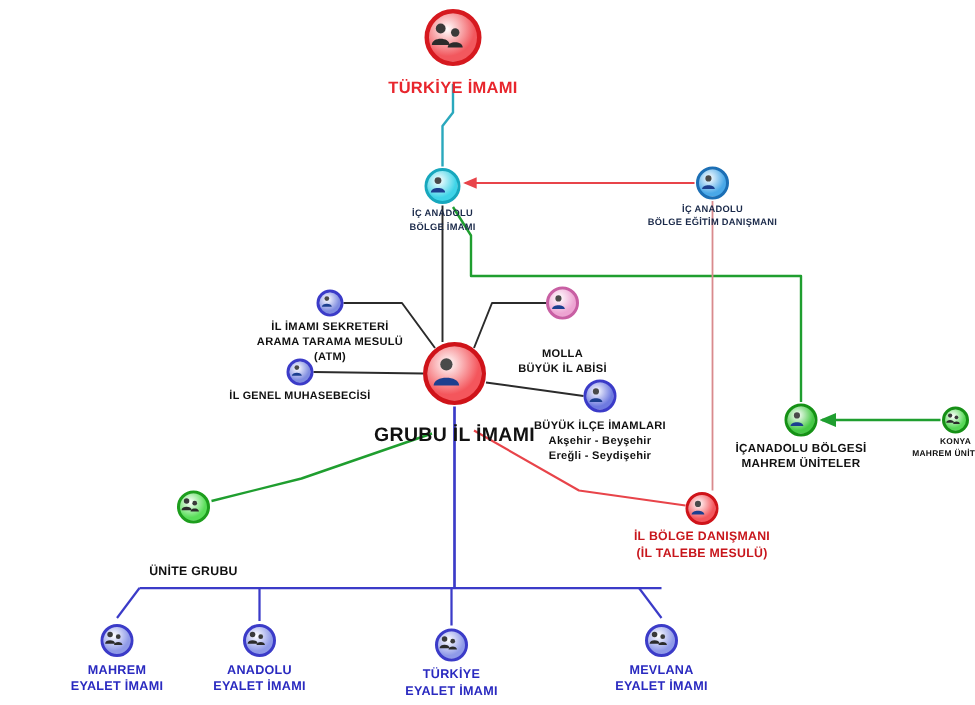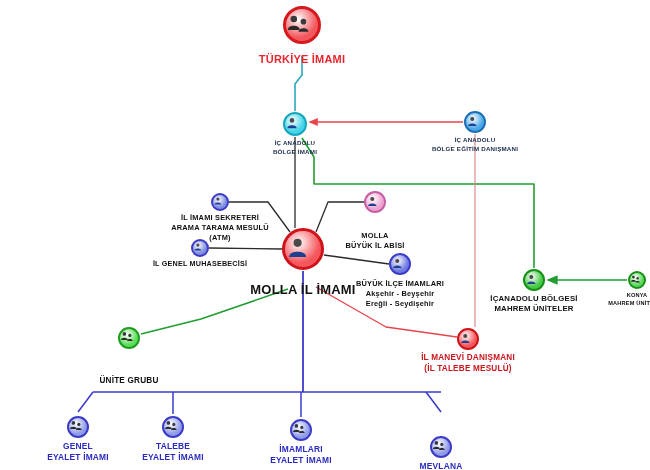--- a/index.html
+++ b/index.html
@@ -125,21 +125,21 @@
         </div>
         <div class="label" style="top: 20px; font-size: 7.2px; color: rgb(16, 16, 16); line-height: 9.6px;"><span>İL GENEL MUHASEBECİSİ</span></div>
       </div>
       <div class="node" style="left: 287px; top: 249px;">
         <div class="bubble" style="width: 42px; height: 42px; background: radial-gradient(circle at 38% 32%, rgb(255, 255, 255) 0%, rgb(244, 86, 92) 62%, rgb(244, 86, 92) 100%); border: 3px solid rgb(207, 19, 25);">
           <span class="glyph"><svg viewBox="0 0 16 16" width="70%" height="70%">
               <circle cx="8" cy="5" r="2.6" fill="#4a4a4a"></circle>
               <path d="M2.6 14 C2.6 9.6 13.4 9.6 13.4 14 Z" fill="#1c3f8f"></path>
             </svg></span>
         </div>
-        <div class="label" style="top: 54px; font-size: 13px; color: rgb(17, 17, 17); line-height: 15.4px;"><span>MOLLA İL İMAMI</span></div>
+        <div class="label" style="top: 54px; font-size: 13px; color: rgb(17, 17, 17); line-height: 15.4px;"><span>GRUBU İL İMAMI</span></div>
       </div>
       <div class="node" style="left: 384px; top: 264px;">
         <div class="bubble" style="width: 22px; height: 22px; background: radial-gradient(circle at 38% 32%, rgb(255, 255, 255) 0%, rgb(110, 122, 224) 62%, rgb(110, 122, 224) 100%); border: 2px solid rgb(59, 59, 200);">
           <span class="glyph"><svg viewBox="0 0 16 16" width="70%" height="70%">
               <circle cx="8" cy="5" r="2.6" fill="#4a4a4a"></circle>
               <path d="M2.6 14 C2.6 9.6 13.4 9.6 13.4 14 Z" fill="#1c3f8f"></path>
             </svg></span>
         </div>
         <div class="label" style="top: 26px; font-size: 7.4px; color: rgb(16, 16, 16); line-height: 9.8px;"><span>BÜYÜK İLÇE İMAMLARI</span><span class="l2">Akşehir - Beyşehir</span><span class="sub">Ereğli - Seydişehir</span></div>
       </div>
@@ -174,56 +174,56 @@
         </div>
         <div class="label" style="top: 25px; font-size: 8.2px; color: rgb(16, 16, 16); line-height: 10.6px; margin-top: 24px;"><span>ÜNİTE GRUBU</span></div>
       </div>
       <div class="node" style="left: 452px; top: 339px;">
         <div class="bubble" style="width: 22px; height: 22px; background: radial-gradient(circle at 38% 32%, rgb(255, 255, 255) 0%, rgb(244, 86, 92) 62%, rgb(244, 86, 92) 100%); border: 2px solid rgb(207, 19, 25);">
           <span class="glyph"><svg viewBox="0 0 16 16" width="70%" height="70%">
               <circle cx="8" cy="5" r="2.6" fill="#4a4a4a"></circle>
               <path d="M2.6 14 C2.6 9.6 13.4 9.6 13.4 14 Z" fill="#1c3f8f"></path>
             </svg></span>
         </div>
-        <div class="label" style="top: 25px; font-size: 8.2px; color: rgb(200, 22, 28); line-height: 10.6px;"><span>İL MANEVİ DANIŞMANI</span><span class="l2">(İL TALEBE MESULÜ)</span></div>
+        <div class="label" style="top: 25px; font-size: 8.2px; color: rgb(200, 22, 28); line-height: 10.6px;"><span>İL BÖLGE DANIŞMANI</span><span class="l2">(İL TALEBE MESULÜ)</span></div>
       </div>
       <div class="node" style="left: 62px; top: 427px;">
         <div class="bubble" style="width: 22px; height: 22px; background: radial-gradient(circle at 38% 32%, rgb(255, 255, 255) 0%, rgb(143, 154, 232) 62%, rgb(143, 154, 232) 100%); border: 2px solid rgb(59, 59, 200);">
           <span class="glyph"><svg viewBox="0 0 16 16" width="78%" height="78%">
               <circle cx="5" cy="4.5" r="2.1" fill="#3a3a3a"></circle>
               <path d="M1.2 11.5 C1.2 8 8.8 8 8.8 11.5 Z" fill="#2b2b2b"></path>
               <circle cx="11.2" cy="6.2" r="1.8" fill="#3a3a3a"></circle>
               <path d="M8 12.6 C8 9.6 14.4 9.6 14.4 12.6 Z" fill="#2b2b2b"></path>
             </svg></span>
         </div>
-        <div class="label" style="top: 25px; font-size: 8.4px; color: rgb(42, 42, 192); line-height: 10.8px;"><span>GENEL</span><span class="l2">EYALET İMAMI</span></div>
+        <div class="label" style="top: 25px; font-size: 8.4px; color: rgb(42, 42, 192); line-height: 10.8px;"><span>MAHREM</span><span class="l2">EYALET İMAMI</span></div>
       </div>
       <div class="node" style="left: 157px; top: 427px;">
         <div class="bubble" style="width: 22px; height: 22px; background: radial-gradient(circle at 38% 32%, rgb(255, 255, 255) 0%, rgb(143, 154, 232) 62%, rgb(143, 154, 232) 100%); border: 2px solid rgb(59, 59, 200);">
           <span class="glyph"><svg viewBox="0 0 16 16" width="78%" height="78%">
               <circle cx="5" cy="4.5" r="2.1" fill="#3a3a3a"></circle>
               <path d="M1.2 11.5 C1.2 8 8.8 8 8.8 11.5 Z" fill="#2b2b2b"></path>
               <circle cx="11.2" cy="6.2" r="1.8" fill="#3a3a3a"></circle>
               <path d="M8 12.6 C8 9.6 14.4 9.6 14.4 12.6 Z" fill="#2b2b2b"></path>
             </svg></span>
         </div>
-        <div class="label" style="top: 25px; font-size: 8.4px; color: rgb(42, 42, 192); line-height: 10.8px;"><span>TALEBE</span><span class="l2">EYALET İMAMI</span></div>
+        <div class="label" style="top: 25px; font-size: 8.4px; color: rgb(42, 42, 192); line-height: 10.8px;"><span>ANADOLU</span><span class="l2">EYALET İMAMI</span></div>
       </div>
       <div class="node" style="left: 285px; top: 430px;">
         <div class="bubble" style="width: 22px; height: 22px; background: radial-gradient(circle at 38% 32%, rgb(255, 255, 255) 0%, rgb(143, 154, 232) 62%, rgb(143, 154, 232) 100%); border: 2px solid rgb(59, 59, 200);">
           <span class="glyph"><svg viewBox="0 0 16 16" width="78%" height="78%">
               <circle cx="5" cy="4.5" r="2.1" fill="#3a3a3a"></circle>
               <path d="M1.2 11.5 C1.2 8 8.8 8 8.8 11.5 Z" fill="#2b2b2b"></path>
               <circle cx="11.2" cy="6.2" r="1.8" fill="#3a3a3a"></circle>
               <path d="M8 12.6 C8 9.6 14.4 9.6 14.4 12.6 Z" fill="#2b2b2b"></path>
             </svg></span>
         </div>
-        <div class="label" style="top: 25px; font-size: 8.4px; color: rgb(42, 42, 192); line-height: 10.8px;"><span>İMAMLARI</span><span class="l2">EYALET İMAMI</span></div>
-      </div>
-      <div class="node" style="left: 425px; top: 427px; margin-top: 20px;">
+        <div class="label" style="top: 25px; font-size: 8.4px; color: rgb(42, 42, 192); line-height: 10.8px;"><span>TÜRKİYE</span><span class="l2">EYALET İMAMI</span></div>
+      </div>
+      <div class="node" style="left: 425px; top: 427px;">
         <div class="bubble" style="width: 22px; height: 22px; background: radial-gradient(circle at 38% 32%, rgb(255, 255, 255) 0%, rgb(143, 154, 232) 62%, rgb(143, 154, 232) 100%); border: 2px solid rgb(59, 59, 200);">
           <span class="glyph"><svg viewBox="0 0 16 16" width="78%" height="78%">
               <circle cx="5" cy="4.5" r="2.1" fill="#3a3a3a"></circle>
               <path d="M1.2 11.5 C1.2 8 8.8 8 8.8 11.5 Z" fill="#2b2b2b"></path>
               <circle cx="11.2" cy="6.2" r="1.8" fill="#3a3a3a"></circle>
               <path d="M8 12.6 C8 9.6 14.4 9.6 14.4 12.6 Z" fill="#2b2b2b"></path>
             </svg></span>
         </div>
         <div class="label" style="top: 25px; font-size: 8.4px; color: rgb(42, 42, 192); line-height: 10.8px;"><span>MEVLANA</span><span class="l2">EYALET İMAMI</span></div>
       </div>

